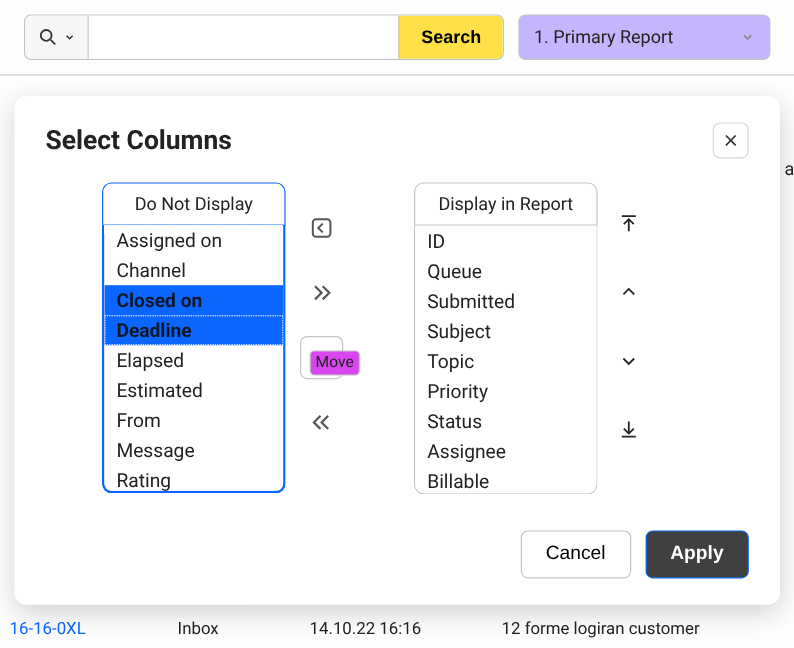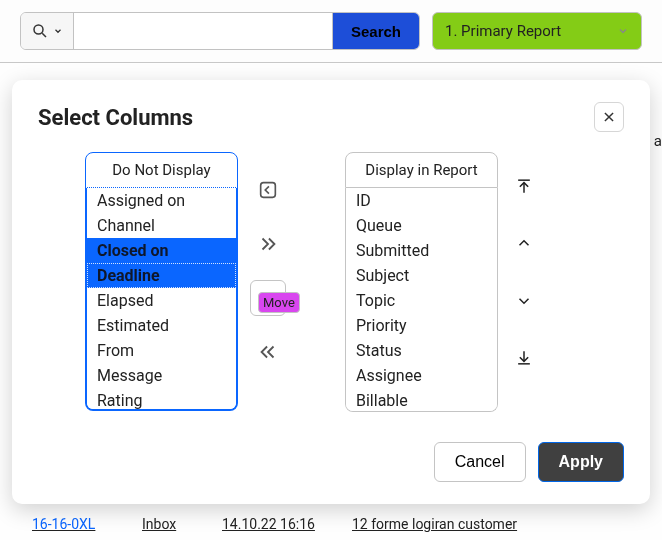--- a/index.html
+++ b/index.html
@@ -42,52 +42,52 @@
   .search-input {
     flex: 1;
     border: none;
     padding: 0 10px;
     font-size: 15px;
   }
   .search-button {
     padding: 0 18px;
     border: none;
     border-left: 1px solid #c2c2c2;
-    background: #1d4ed8;
+    background: #fde047;
     font-weight: 600;
     font-size: 15px;
     cursor: pointer;
   }
   .report-selector {
     width: 210px;
     height: 38px;
     border: 1px solid #c2c2c2;
     border-radius: 6px;
     display: flex;
     align-items: center;
     justify-content: space-between;
     padding: 0 12px;
-    background: #84cc16;
+    background: #c4b5fd;
   }
 
   
   .bg-table {
     position: absolute;
     top: 64px;
     left: 0;
     right: 0;
     bottom: 0;
     padding: 0;
     color: #222;
     font-size: 14px;
   }
   .bg-row {
     display: flex;
-    padding: 6px 32px;
-    text-decoration: underline;
+    padding: 6px 8px;
+    gap: 30px;
   }
   .bg-row .c1 { width: 110px; color: #0a66ff; }
   .bg-row .c2 { width: 80px; }
   .bg-row .c3 { width: 130px; }
   .bg-row .c4 { flex: 1; }
 
   
   .modal {
     position: absolute;
     top: 80px;

